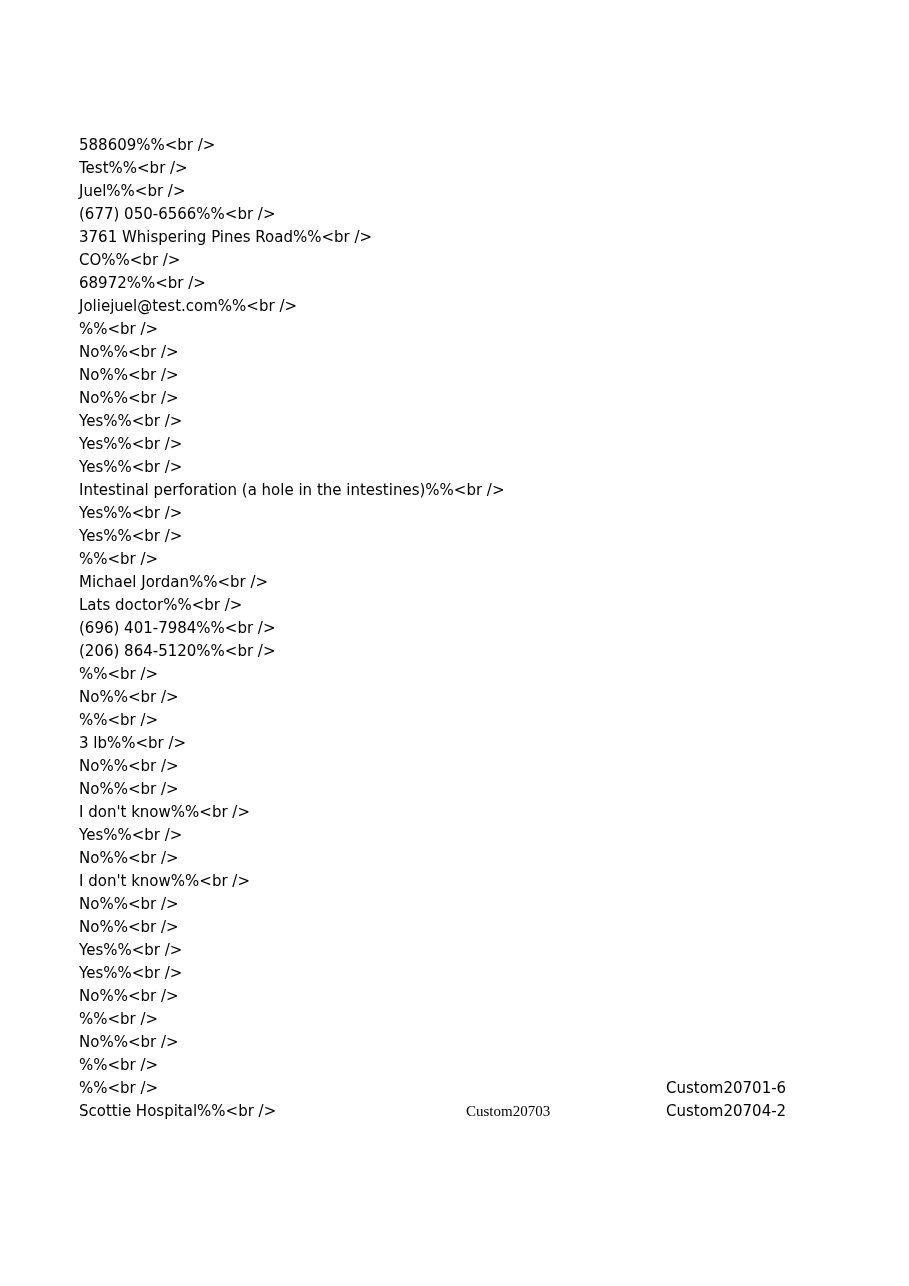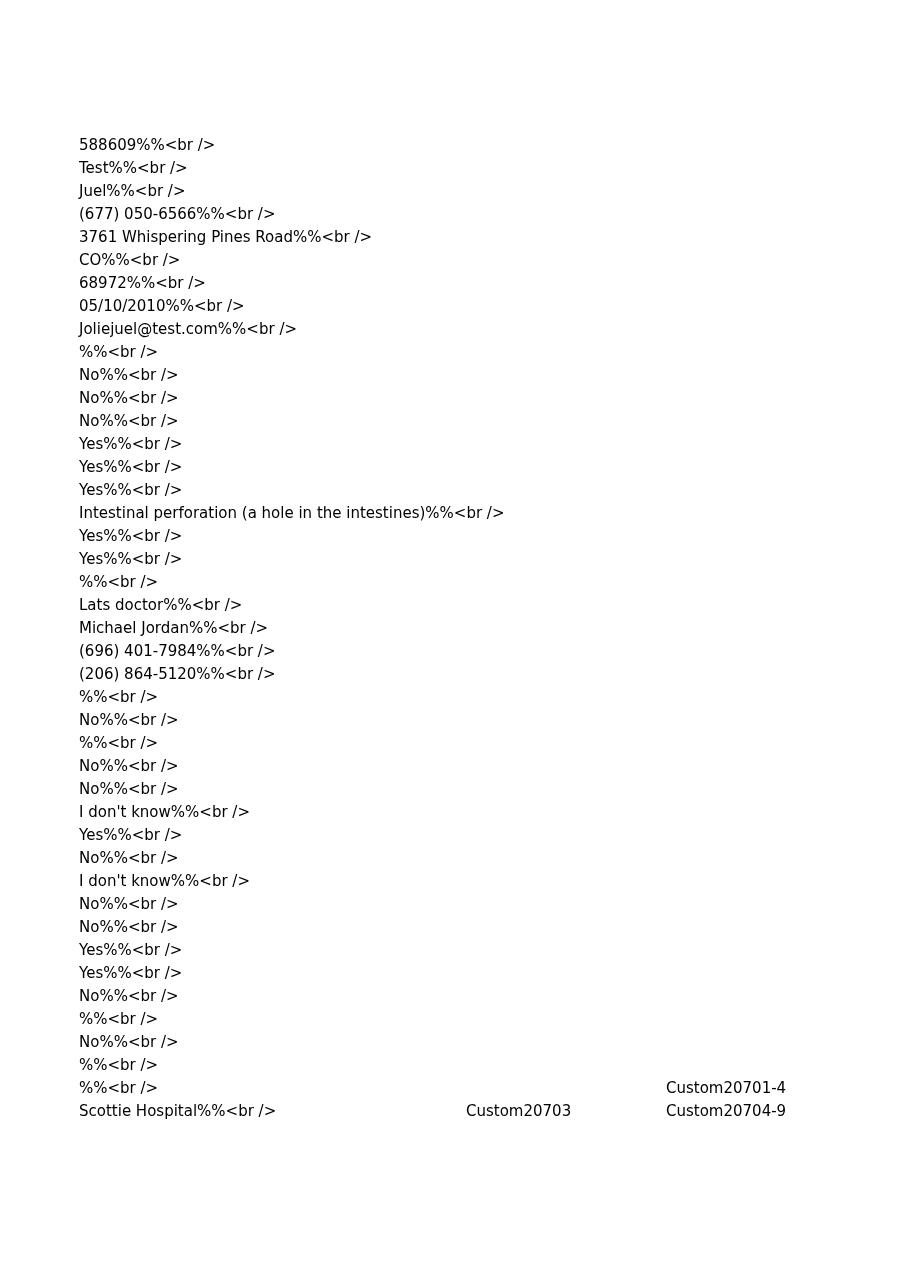--- a/index.html
+++ b/index.html
@@ -38,69 +38,70 @@
   }
   .col-main {
     position: absolute;
     left: 0;
     top: 0;
   }
   .col-b {
     position: absolute;
     left: 387px;
     top: 0;
+    font-family: Liberation Serif, serif;
   }
   .col-c {
     position: absolute;
     left: 587px;
     top: 0;
   }
 </style>
 </head>
 <body>
 
 <div id="page">
   <div id="lines">
       <div class="line"><span class="col-main">588609%%&lt;br /&gt;</span></div>
       <div class="line"><span class="col-main">Test%%&lt;br /&gt;</span></div>
       <div class="line"><span class="col-main">Juel%%&lt;br /&gt;</span></div>
       <div class="line"><span class="col-main">(677) 050-6566%%&lt;br /&gt;</span></div>
       <div class="line"><span class="col-main">3761 Whispering Pines Road%%&lt;br /&gt;</span></div>
       <div class="line"><span class="col-main">CO%%&lt;br /&gt;</span></div>
       <div class="line"><span class="col-main">68972%%&lt;br /&gt;</span></div>
-      <div class="line"><span class="col-main">05/10/2010%%&lt;br /&gt;</span></div>
       <div class="line"><span class="col-main">Joliejuel@test.com%%&lt;br /&gt;</span></div>
       <div class="line"><span class="col-main">%%&lt;br /&gt;</span></div>
       <div class="line"><span class="col-main">No%%&lt;br /&gt;</span></div>
       <div class="line"><span class="col-main">No%%&lt;br /&gt;</span></div>
       <div class="line"><span class="col-main">No%%&lt;br /&gt;</span></div>
       <div class="line"><span class="col-main">Yes%%&lt;br /&gt;</span></div>
       <div class="line"><span class="col-main">Yes%%&lt;br /&gt;</span></div>
       <div class="line"><span class="col-main">Yes%%&lt;br /&gt;</span></div>
       <div class="line"><span class="col-main">Intestinal perforation (a hole in the intestines)%%&lt;br /&gt;</span></div>
       <div class="line"><span class="col-main">Yes%%&lt;br /&gt;</span></div>
       <div class="line"><span class="col-main">Yes%%&lt;br /&gt;</span></div>
       <div class="line"><span class="col-main">%%&lt;br /&gt;</span></div>
+      <div class="line"><span class="col-main">Michael Jordan%%&lt;br /&gt;</span></div>
       <div class="line"><span class="col-main">Lats doctor%%&lt;br /&gt;</span></div>
-      <div class="line"><span class="col-main">Michael Jordan%%&lt;br /&gt;</span></div>
       <div class="line"><span class="col-main">(696) 401-7984%%&lt;br /&gt;</span></div>
       <div class="line"><span class="col-main">(206) 864-5120%%&lt;br /&gt;</span></div>
       <div class="line"><span class="col-main">%%&lt;br /&gt;</span></div>
       <div class="line"><span class="col-main">No%%&lt;br /&gt;</span></div>
       <div class="line"><span class="col-main">%%&lt;br /&gt;</span></div>
+      <div class="line"><span class="col-main">3 lb%%&lt;br /&gt;</span></div>
       <div class="line"><span class="col-main">No%%&lt;br /&gt;</span></div>
       <div class="line"><span class="col-main">No%%&lt;br /&gt;</span></div>
       <div class="line"><span class="col-main">I don't know%%&lt;br /&gt;</span></div>
       <div class="line"><span class="col-main">Yes%%&lt;br /&gt;</span></div>
       <div class="line"><span class="col-main">No%%&lt;br /&gt;</span></div>
       <div class="line"><span class="col-main">I don't know%%&lt;br /&gt;</span></div>
       <div class="line"><span class="col-main">No%%&lt;br /&gt;</span></div>
       <div class="line"><span class="col-main">No%%&lt;br /&gt;</span></div>
       <div class="line"><span class="col-main">Yes%%&lt;br /&gt;</span></div>
       <div class="line"><span class="col-main">Yes%%&lt;br /&gt;</span></div>
       <div class="line"><span class="col-main">No%%&lt;br /&gt;</span></div>
       <div class="line"><span class="col-main">%%&lt;br /&gt;</span></div>
       <div class="line"><span class="col-main">No%%&lt;br /&gt;</span></div>
       <div class="line"><span class="col-main">%%&lt;br /&gt;</span></div>
-      <div class="line"><span class="col-main">%%&lt;br /&gt;</span><span class="col-c">Custom20701-4</span></div>
-      <div class="line"><span class="col-main">Scottie Hospital%%&lt;br /&gt;</span><span class="col-b">Custom20703</span><span class="col-c">Custom20704-9</span></div>
+      <div class="line"><span class="col-main">%%&lt;br /&gt;</span><span class="col-c">Custom20701-6</span></div>
+      <div class="line"><span class="col-main">Scottie Hospital%%&lt;br /&gt;</span><span class="col-b">Custom20703</span><span class="col-c">Custom20704-2</span></div>
     </div>
 </div>
 
 </body></html>

